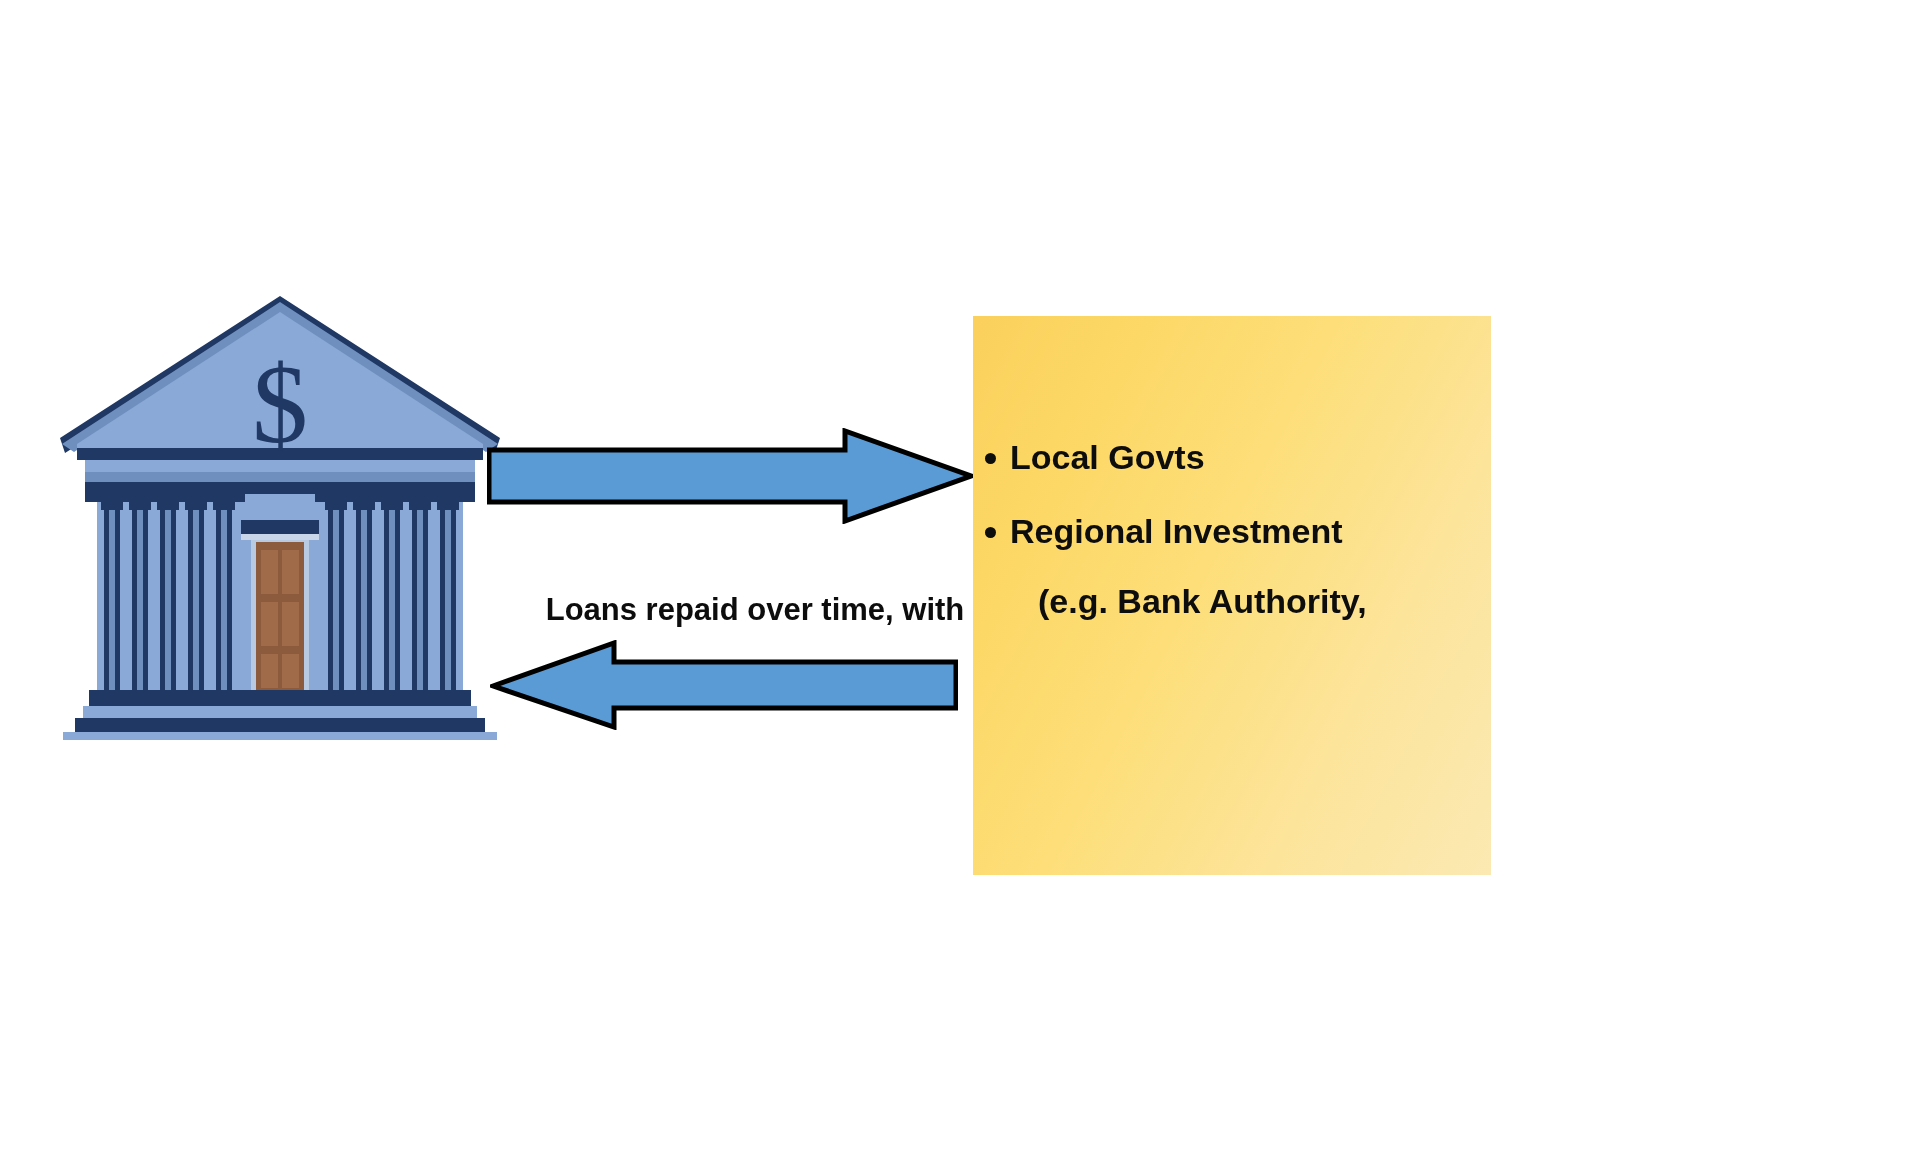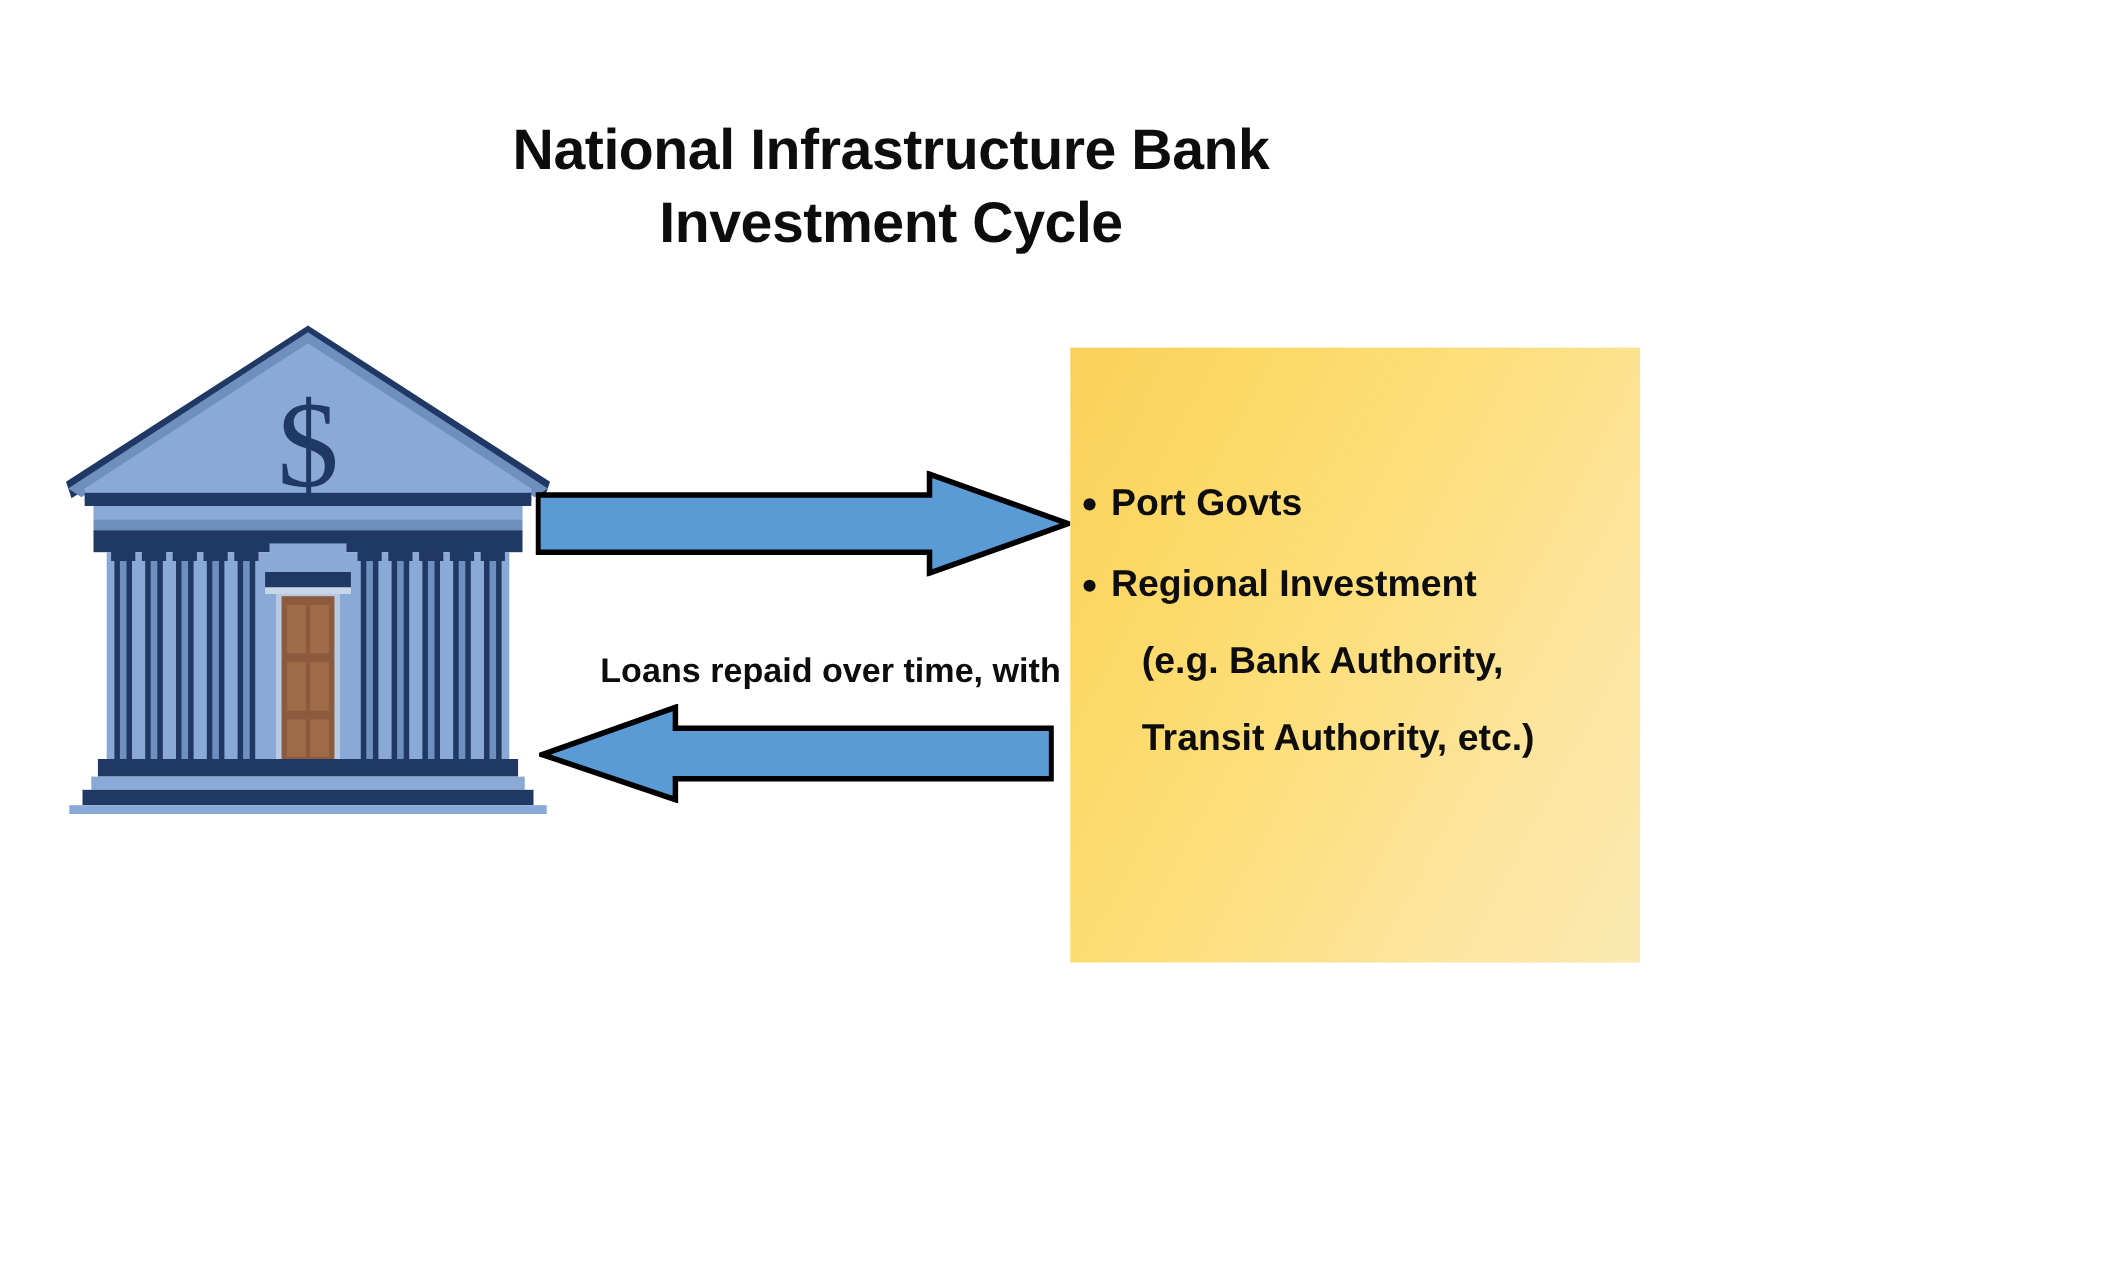--- a/index.html
+++ b/index.html
@@ -127,24 +127,20 @@
     padding-left: 28px;
     margin-top: 26px;
     white-space: nowrap;
   }
 </style>
 </head>
 <body>
 
 <div id="canvas">
 
-  <div id="title-block">
-    <span class="tline">National Infrastructure Bank</span>
-    <span class="tline">Investment Cycle</span>
-  </div>
 
   <div id="bank-figure">
     <svg viewBox="0 0 450 452" width="450" height="452" xmlns="http://www.w3.org/2000/svg">
 
       <polygon points="225,8 445,150 440,165 225,30 10,165 5,150" fill="#1F3864"></polygon>
 
       <polygon points="225,14 443,156 431,164 225,28 19,164 7,156" fill="#6F8FBF"></polygon>
 
       <polygon points="225,24 428,156 428,168 22,168 22,156" fill="#8AA9D6"></polygon>
 
@@ -232,24 +228,23 @@
   <div id="arrow-inflow">
     <svg viewBox="0 0 468 90" width="468" height="90" xmlns="http://www.w3.org/2000/svg">
       <polygon points="466,22 124,22 124,3 3,46 124,87 124,68 466,68" fill="#5B9BD5" stroke="#000000" stroke-width="5" stroke-linejoin="miter"></polygon>
     </svg>
   </div>
 
   <div id="recipients-panel">
     <ul id="recipients-list">
       <li>
         <span class="bullet-dot"></span>
-        <span>Port Govts</span>
+        <span>Local Govts</span>
       </li>
       <li>
         <span class="bullet-dot"></span>
         <span>Regional Investment</span>
         <span class="sub">(e.g. Bank Authority,</span>
-        <span class="sub">Transit Authority, etc.)</span>
       </li>
     </ul>
   </div>
 
 </div>
 
 </body></html>

